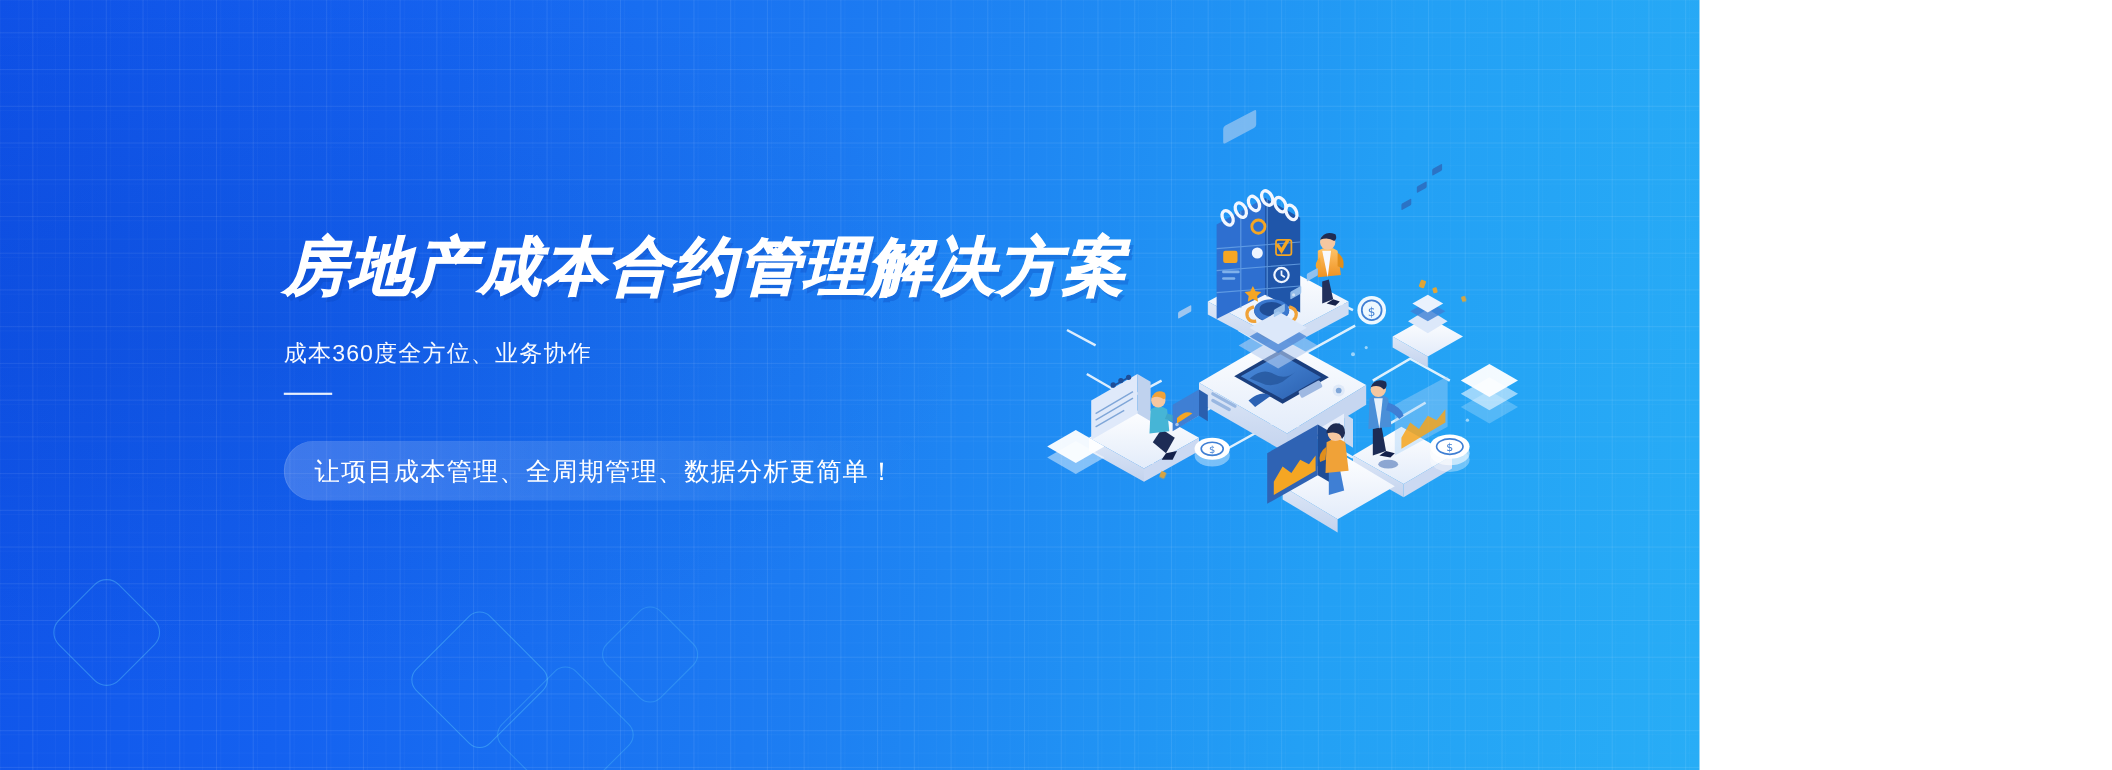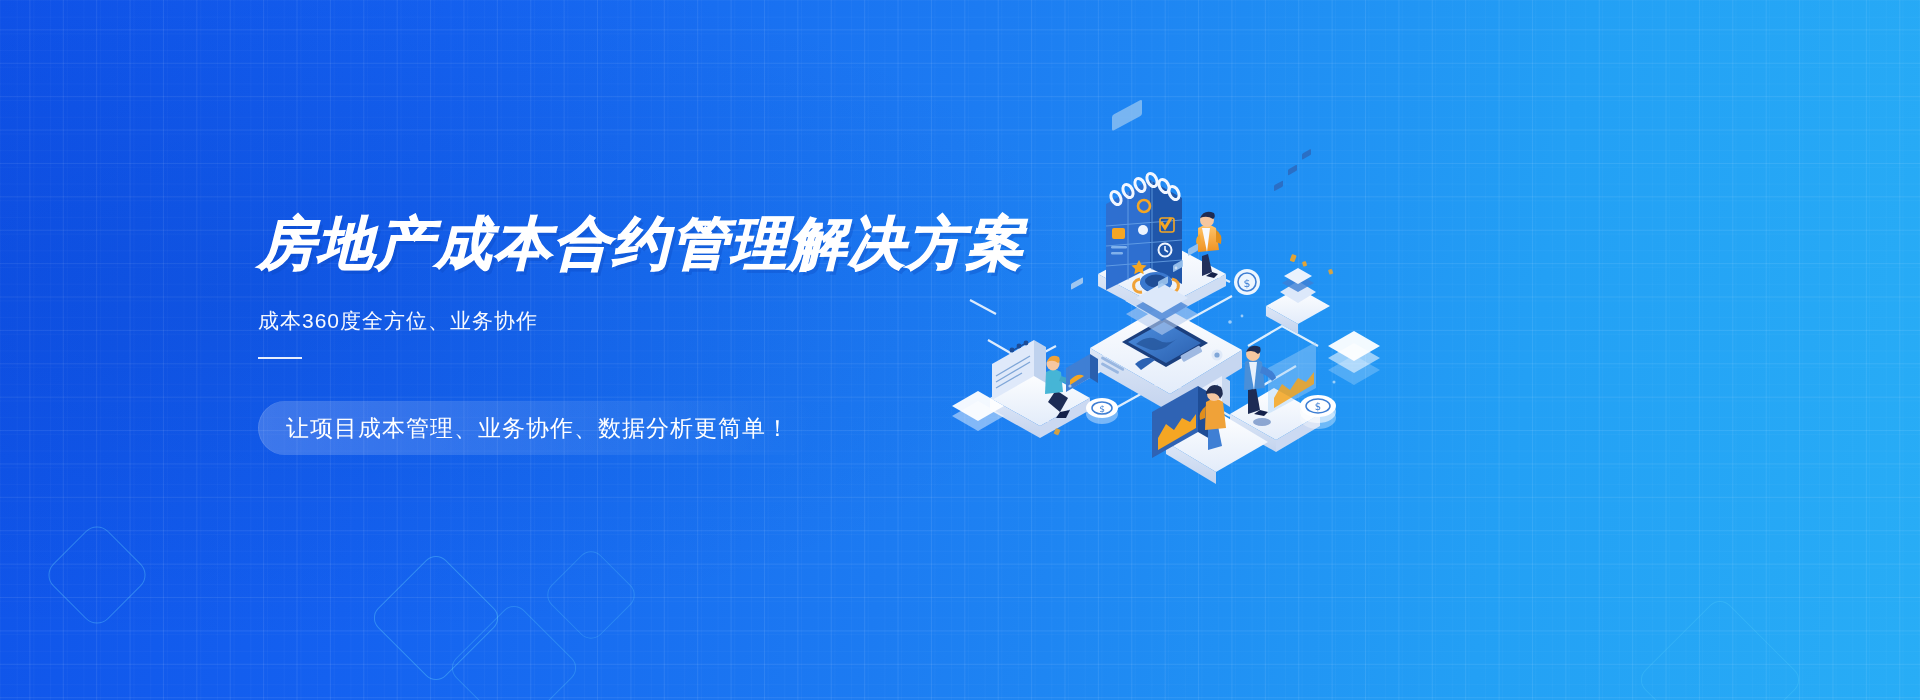--- a/index.html
+++ b/index.html
@@ -2,21 +2,21 @@
 <html><head>
 <meta charset="utf-8">
 <style>
   * { margin:0; padding:0; box-sizing:border-box; }
   html, body {
     width:1920px; height:700px; overflow:hidden;
     font-family:"Liberation Sans","DejaVu Sans",sans-serif;
   }
 
   .banner{
-    position:relative; width:1920px; height:700px; overflow:hidden;
+    position:relative; width:1545px; height:700px; overflow:hidden;
     background:linear-gradient(100deg,#0f52e8 0%,#1461f0 22%,#1c7bf2 48%,#23a0f5 78%,#28adf6 100%);
   }
 
   
   .grid-layer{
     position:absolute; inset:0;
     background-image:
       linear-gradient(to right, rgba(255,255,255,.085) 1px, transparent 1px),
       linear-gradient(to bottom, rgba(255,255,255,.085) 1px, transparent 1px);
     background-size:33.4px 33.4px;
@@ -103,21 +103,21 @@
   </div>
 
   <div class="copy">
     <h1 class="headline">房地产成本合约管理解决方案</h1>
 
     <div class="subtitle">成本360度全方位、业务协作</div>
 
     <div class="rule"></div>
 
     <div class="tagline-pill">
-      <span class="tagline-text">让项目成本管理、业务协作、数据分析更简单！</span>
+      <span class="tagline-text">让项目成本管理、全周期管理、数据分析更简单！</span>
     </div>
   </div>
 
   <div class="illus">
     <svg viewBox="0 0 470 300" xmlns="http://www.w3.org/2000/svg">
       <defs>
         <linearGradient id="plat" x1="0" y1="0" x2="0" y2="1">
           <stop offset="0%" stop-color="#ffffff"></stop>
             <stop offset="100%" stop-color="#e3ecfa"></stop>
         </linearGradient>

